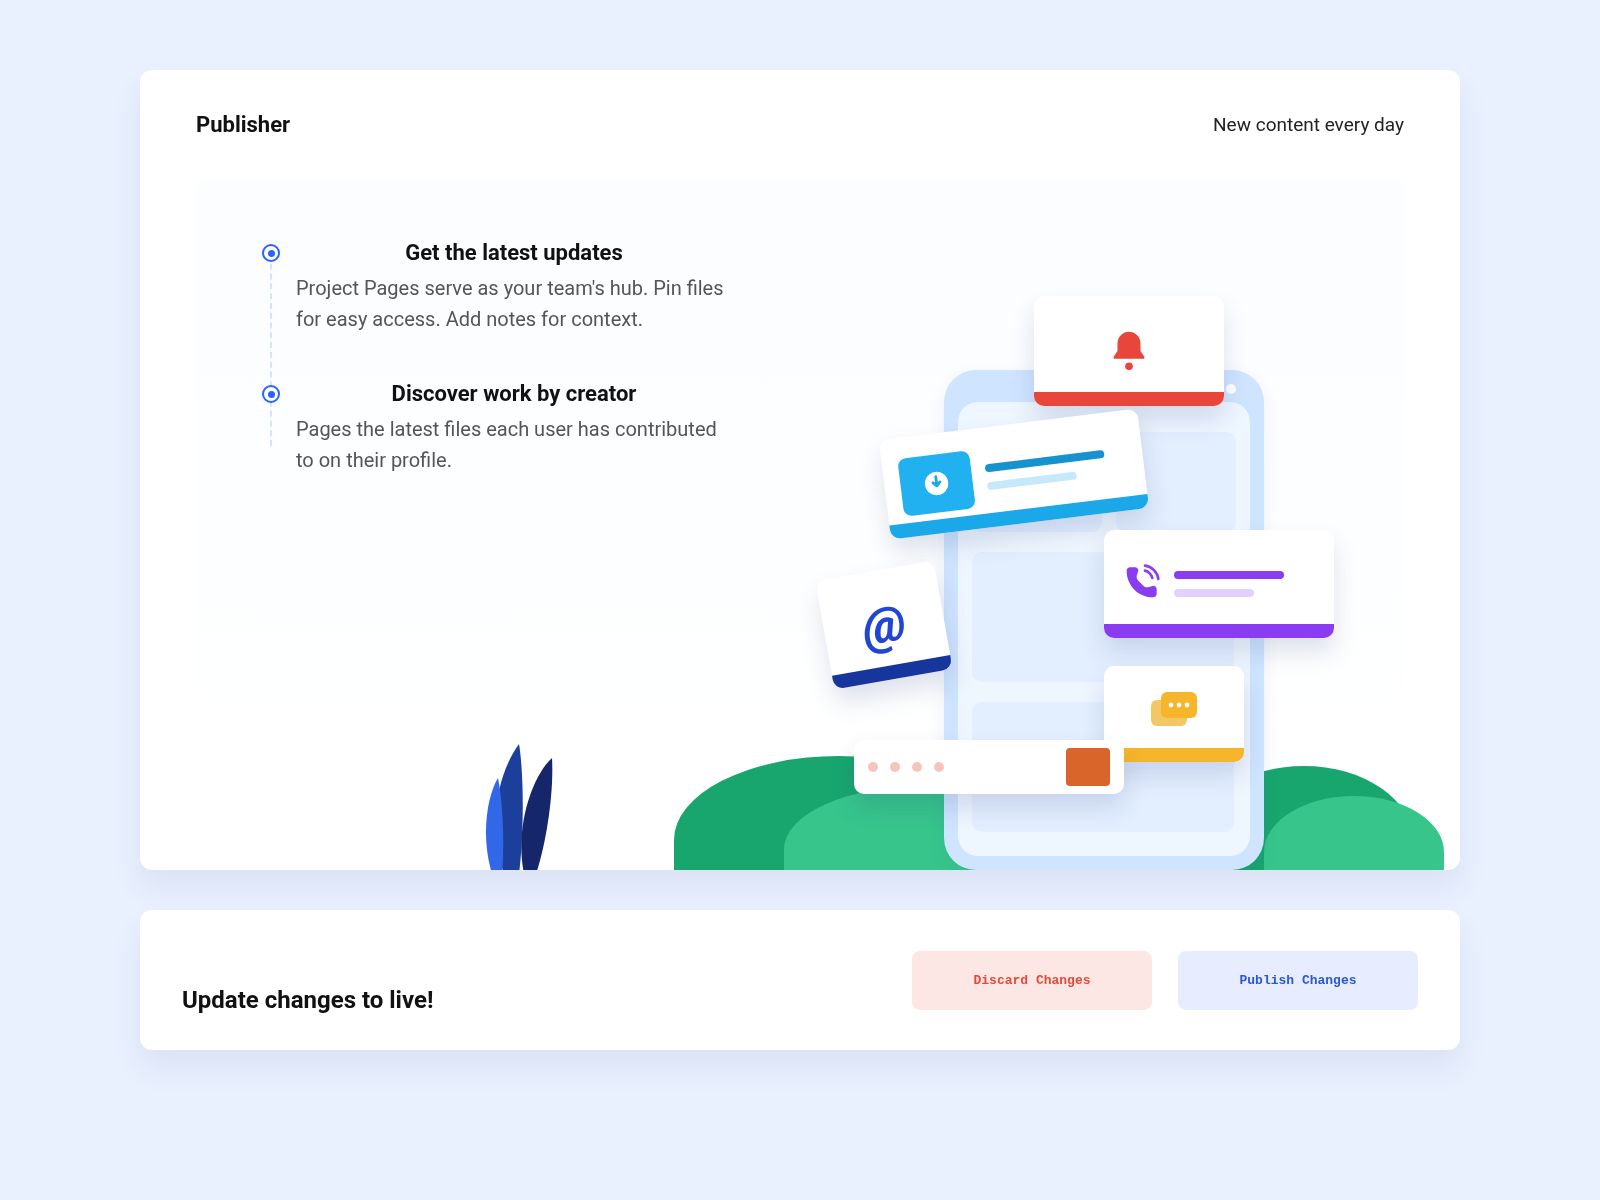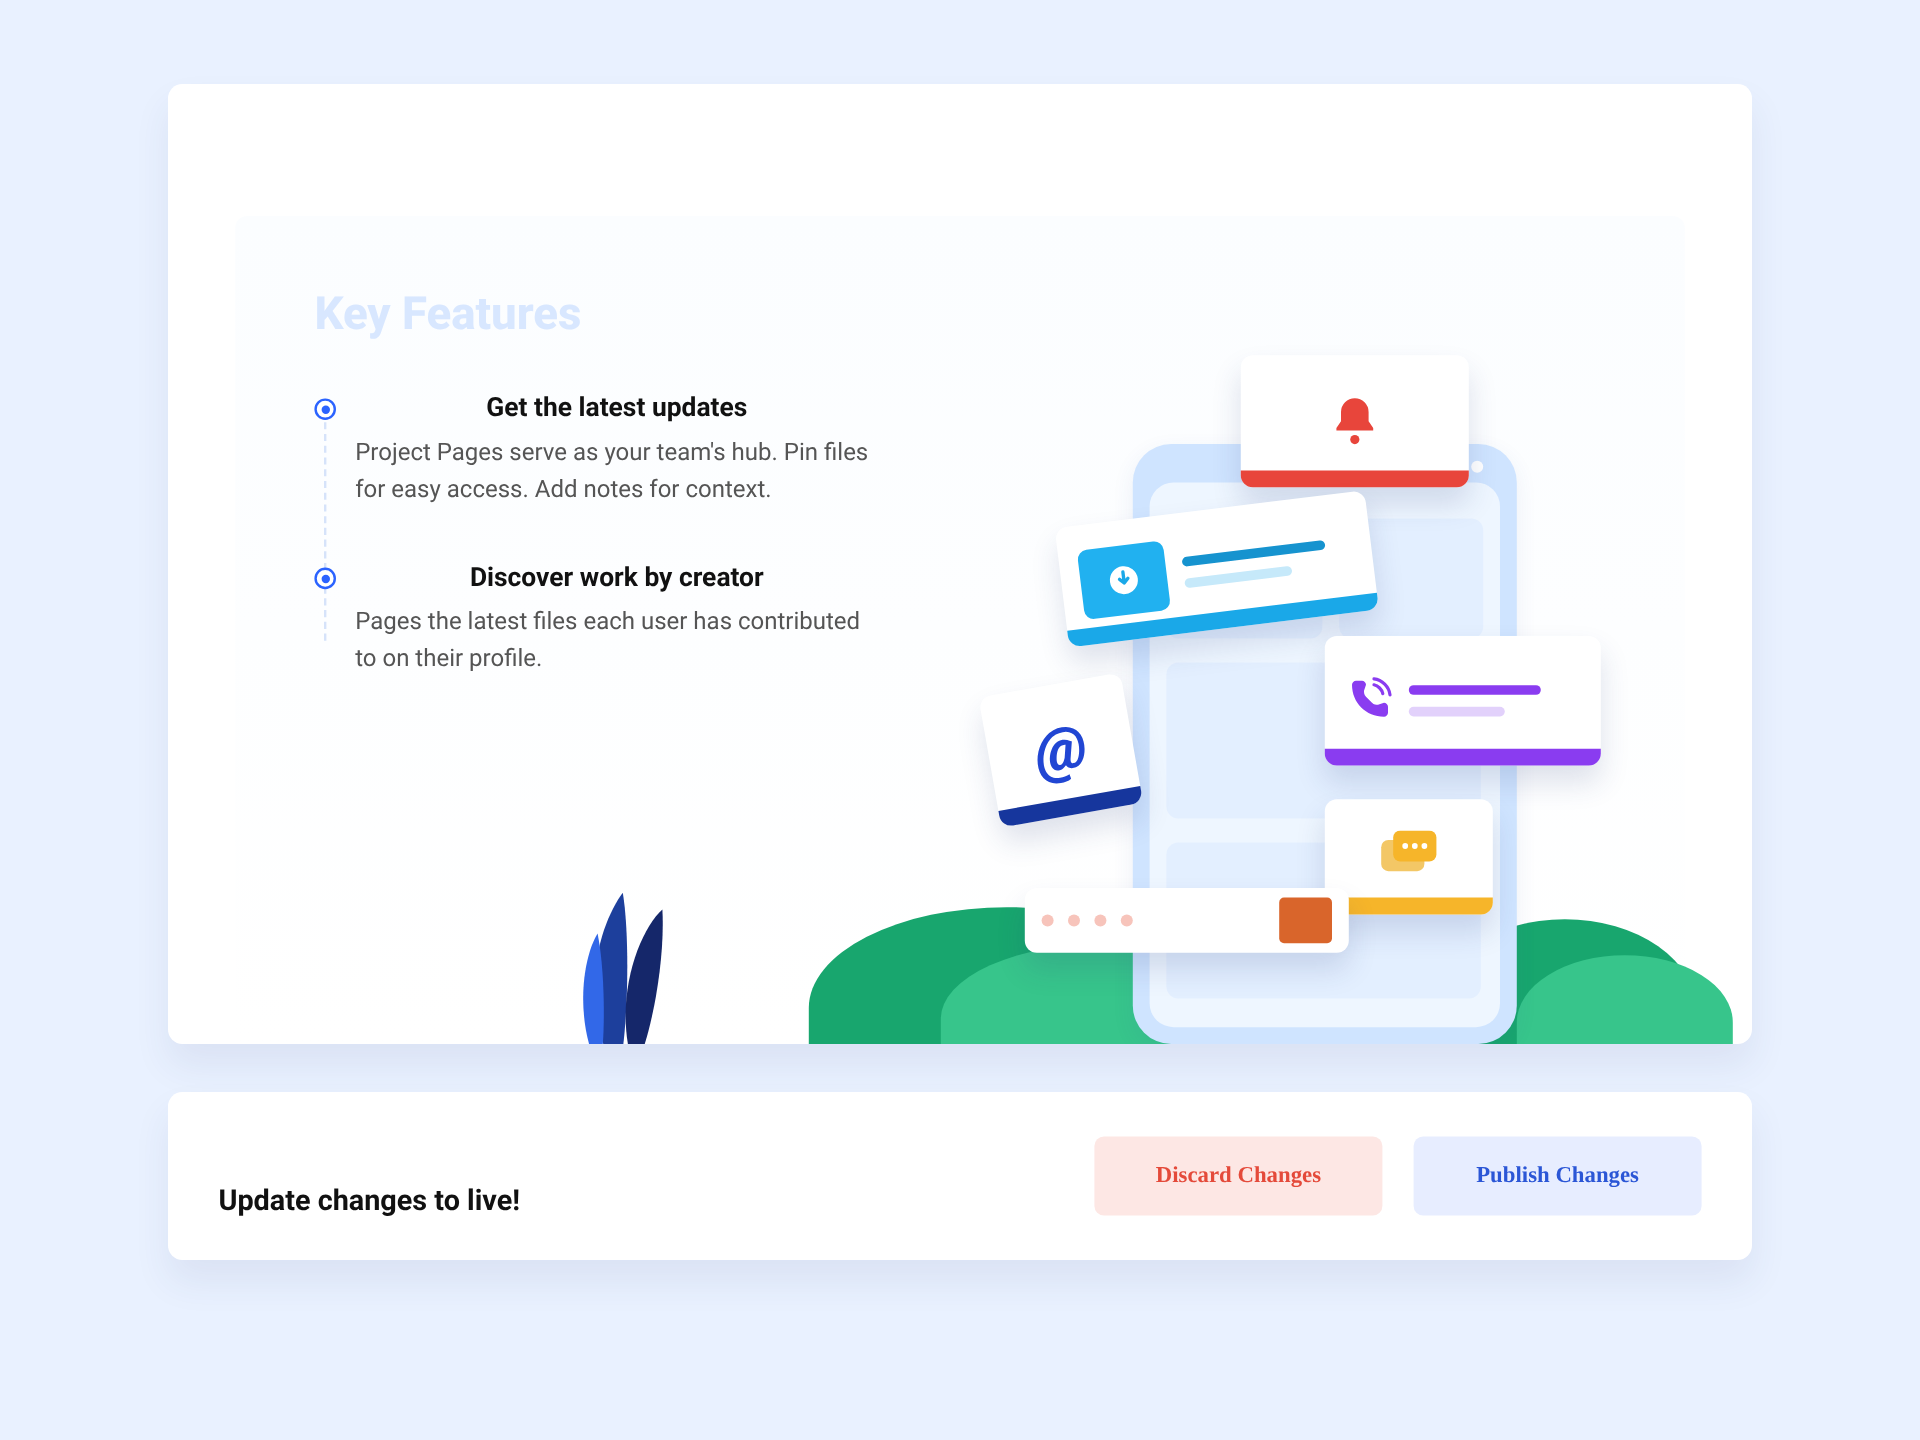--- a/index.html
+++ b/index.html
@@ -120,26 +120,26 @@
     font-size: 24px;
     font-weight: 700;
     color: #111;
     margin-top: 40px;
   }
   .btn-row { display: flex; gap: 26px; }
   .btn {
     min-width: 240px;
     padding: 22px 18px;
     border-radius: 8px;
-    font-size: 19px;
+    font-size: 13px;
     font-weight: 700;
     text-align: center;
     cursor: pointer;
     border: none;
-    font-family: Liberation Serif, serif;
+    font-family: Liberation Mono, monospace;
   }
   .btn-discard { background: #fde7e4; color: #e44a3a; }
   .btn-publish { background: #e7edff; color: #2b56d6; }
 
   
   .phone {
     position:absolute; left:240px; top:40px; width:320px; height:500px;
     background:#cfe4ff; border-radius:32px;
     box-shadow: 0 6px 18px rgba(50,80,150,.08);
   }
@@ -190,24 +190,27 @@
   .hill.a2{left:80px;width:280px;height:90px;background:#37c58b;}
   .hill.b{left:490px;width:220px;height:110px;background:#18a66e;}
   .hill.b2{left:560px;width:180px;height:80px;background:#37c58b;}
 
   .leaves{position:absolute;left:-240px;bottom:-4px;width:110px;height:130px;}
 </style>
 </head>
 <body>
 
 <div class="card preview-card">
+  <div class="card-header">
+    <div class="left">Publisher</div>
+    <div class="right">New content every day</div>
+  </div>
 
   <div class="inner-surface">
     <div class="features">
-      <h2>Key Features</h2>
       <div class="timeline">
         <div class="feature">
           <span class="dot"></span>
           <div class="title">Get the latest updates</div>
           <div class="desc">Project Pages serve as your team's hub. Pin files for easy access. Add notes for context.</div>
         </div>
         <div class="feature">
           <span class="dot"></span>
           <div class="title">Discover work by creator</div>
           <div class="desc">Pages the latest files each user has contributed to on their profile.</div>

